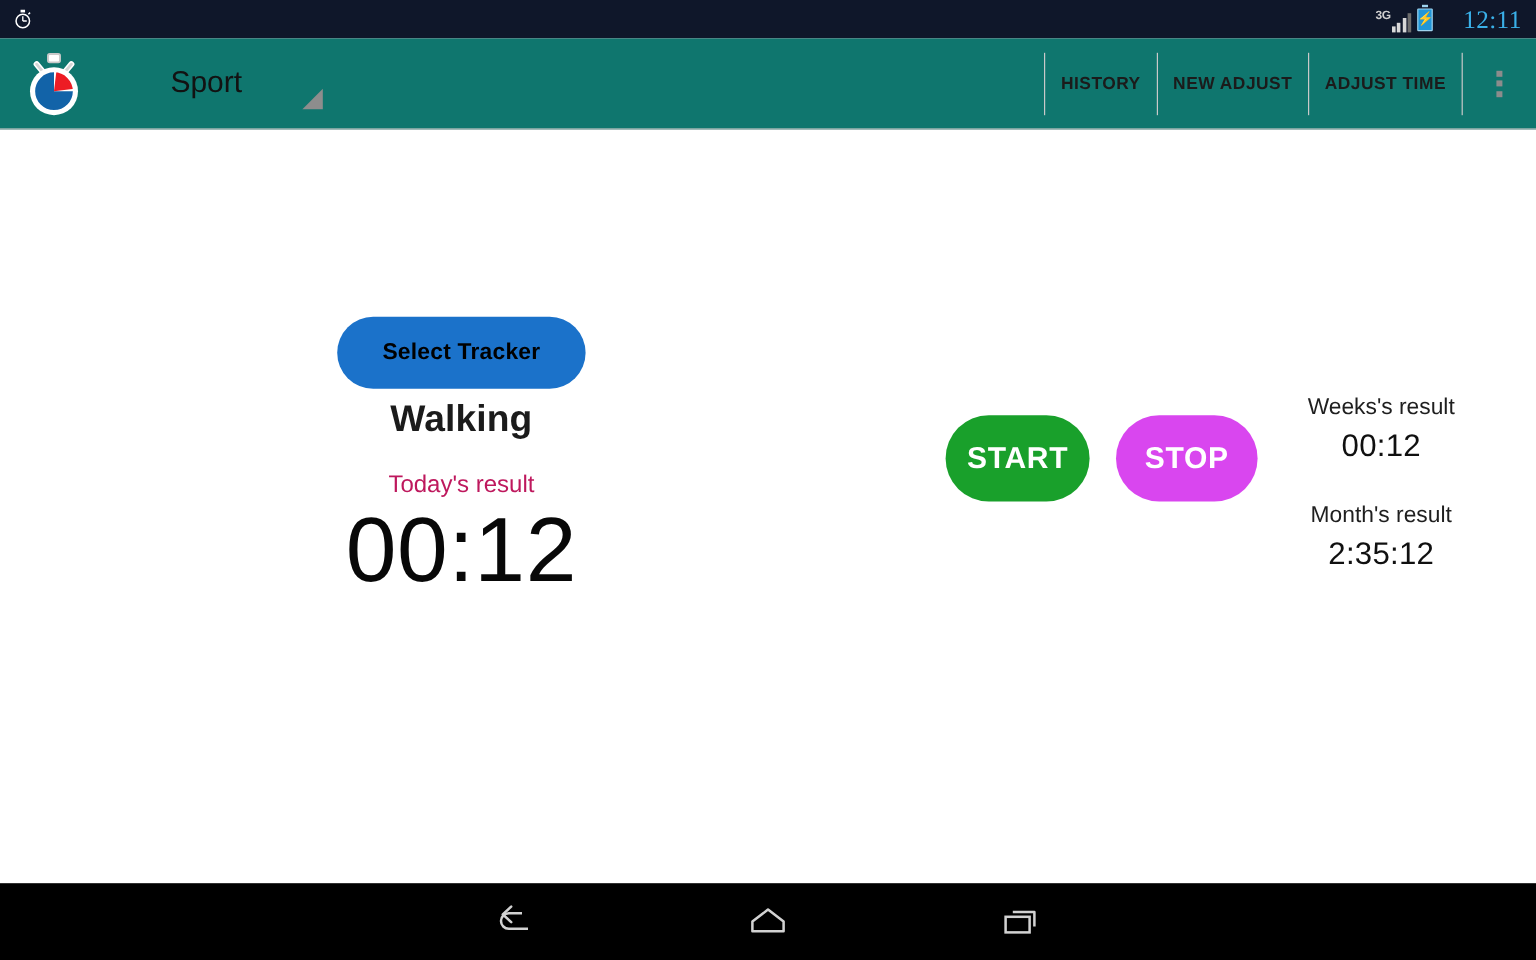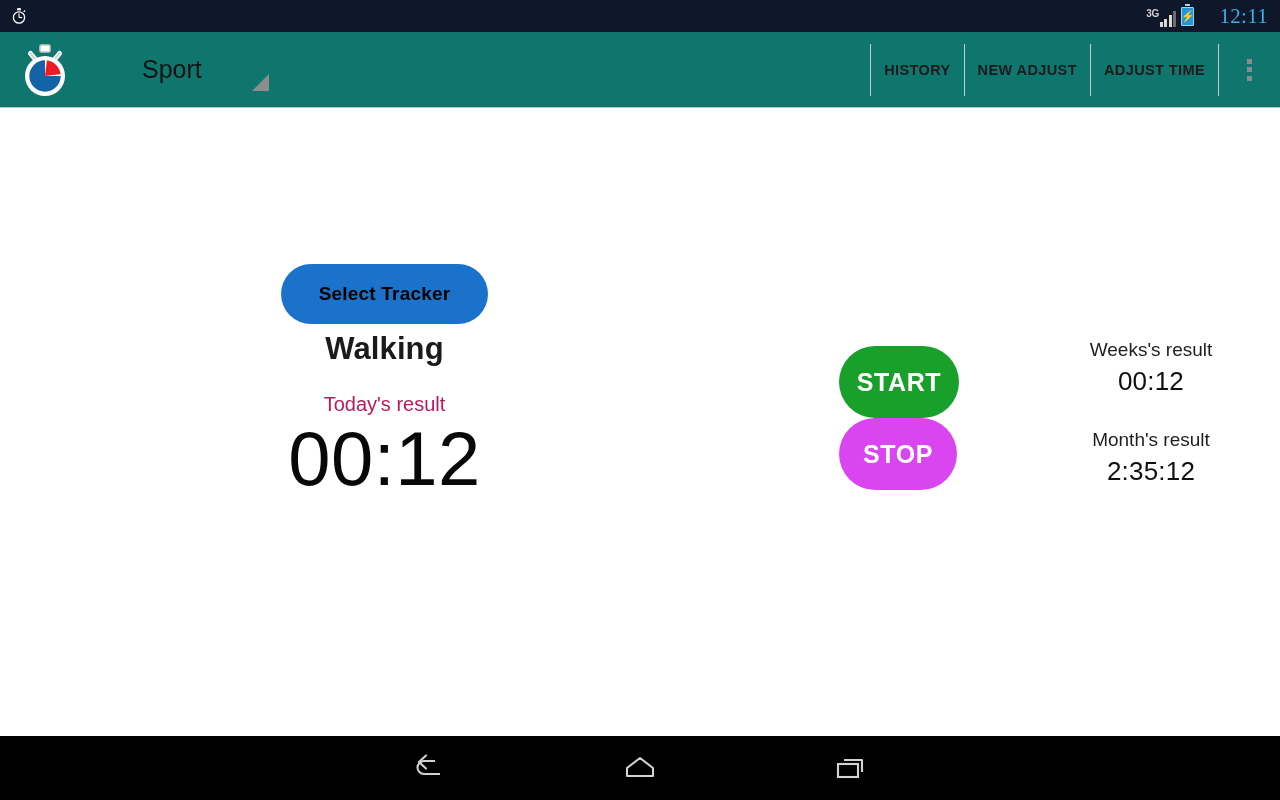--- a/index.html
+++ b/index.html
@@ -112,34 +112,34 @@
   #today-label {
     margin-top:26px; font-size:20px; color:#be185d;
   }
   #today-value {
     margin-top:2px; font-size:76px; color:#080808;
     font-weight:300; letter-spacing:0.5px; line-height:1.08;
   }
 
   
   #control-col {
-    position:absolute; left:839px; top:237px;
-    display:flex; flex-direction:column; 
+    position:absolute; left:788px; top:237px;
+    display:flex; gap:22px;
   }
   .ctrl-btn {
     width:120px; height:72px; border:none; border-radius:36px;
     color:#ffffff; font-size:25px; font-weight:bold;
     letter-spacing:0.6px; cursor:pointer;
   }
   #start-btn { background:#19a02b; }
   #stop-btn  { background:#d946ef; width:118px; }
 
   
   #results-col {
-    position:absolute; left:1040px; top:230px;
+    position:absolute; left:1040px; top:220px;
     width:222px; text-align:center;
   }
   .result-label { font-size:19px; color:#1f1f1f; }
   .result-value {
     font-size:26px; color:#101010; margin-top:5px;
     font-weight:normal; letter-spacing:0.2px;
   }
   .result-block + .result-block { margin-top:32px; }
 
   

